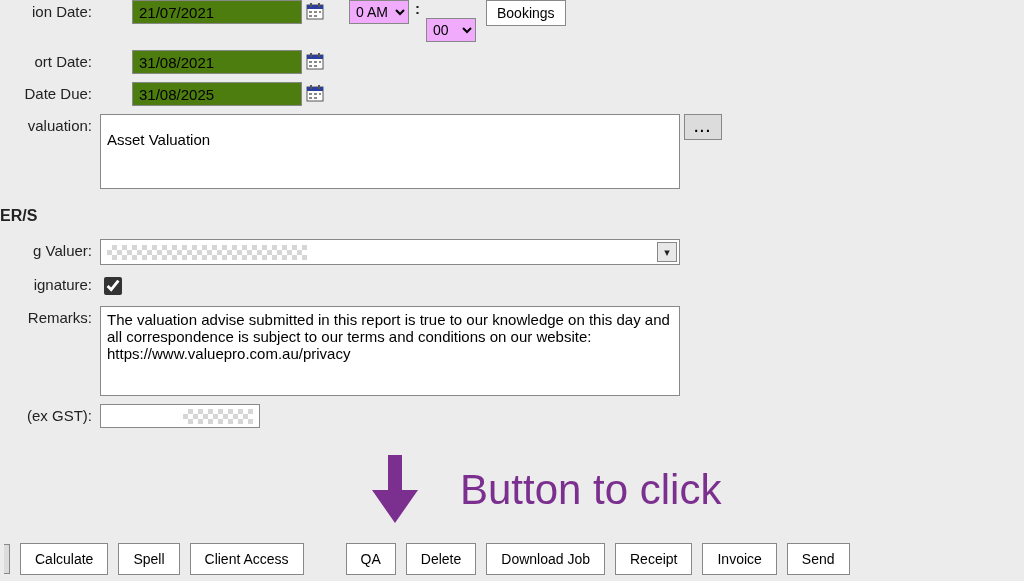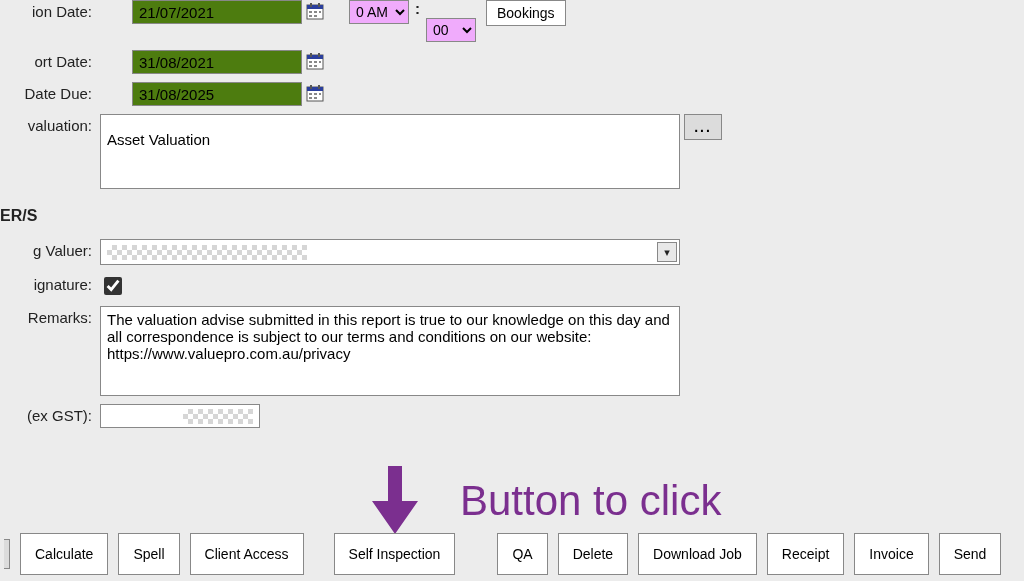--- a/index.html
+++ b/index.html
@@ -147,21 +147,21 @@
     position: absolute;
     right: 6px; top: 4px;
     width: 70px; height: 15px;
     background-image:
       repeating-conic-gradient(#d6d6d6 0% 25%, #fff 0% 50%);
     background-size: 10px 10px;
   }
   .annotation {
     position: absolute;
     left: 370px;
-    top: 466px;
+    top: 455px;
     display: flex;
     align-items: center;
     gap: 40px;
     color: #7b2f8f;
     pointer-events: none;
   }
   .annotation svg { display: block; }
   .annotation-text {
     font-size: 42px;
     font-weight: 500;
@@ -175,21 +175,21 @@
     gap: 10px;
     padding-left: 4px;
     align-items: center;
   }
   .button-bar .edge-btn {
     width: 6px; height: 30px;
     background: #dcdcdc;
     border: 1px solid #888;
     border-left: none;
   }
-  .button-bar .generic-btn { height: 42px; padding: 4px 14px;}
+  .button-bar .generic-btn { height: 32px; padding: 4px 14px;}
 </style>
 </head>
 <body>
 
 <div class="form-area">
 
   <div class="row">
     <div class="lbl">ion Date:</div>
     <input class="date-input" value="21/07/2021" style="">
     <span class="cal-btn">
@@ -291,20 +291,19 @@
     <path d="M18 0 H32 V35 H48 L25 68 L2 35 H18 Z" fill="#7b2f8f"></path>
   </svg>
   <div class="annotation-text">Button to click</div>
 </div>
 
 <div class="button-bar">
   <div class="edge-btn"></div>
   <button class="generic-btn">Calculate</button>
   <button class="generic-btn">Spell</button>
   <button class="generic-btn">Client Access</button>
-  <button class="generic-btn" style="margin-left:20px;">Self Inspection</button>
   <button class="generic-btn" style="margin-left:32px;">QA</button>
   <button class="generic-btn">Delete</button>
   <button class="generic-btn">Download Job</button>
   <button class="generic-btn">Receipt</button>
   <button class="generic-btn">Invoice</button>
   <button class="generic-btn">Send</button>
 </div>
 
 </body></html>

